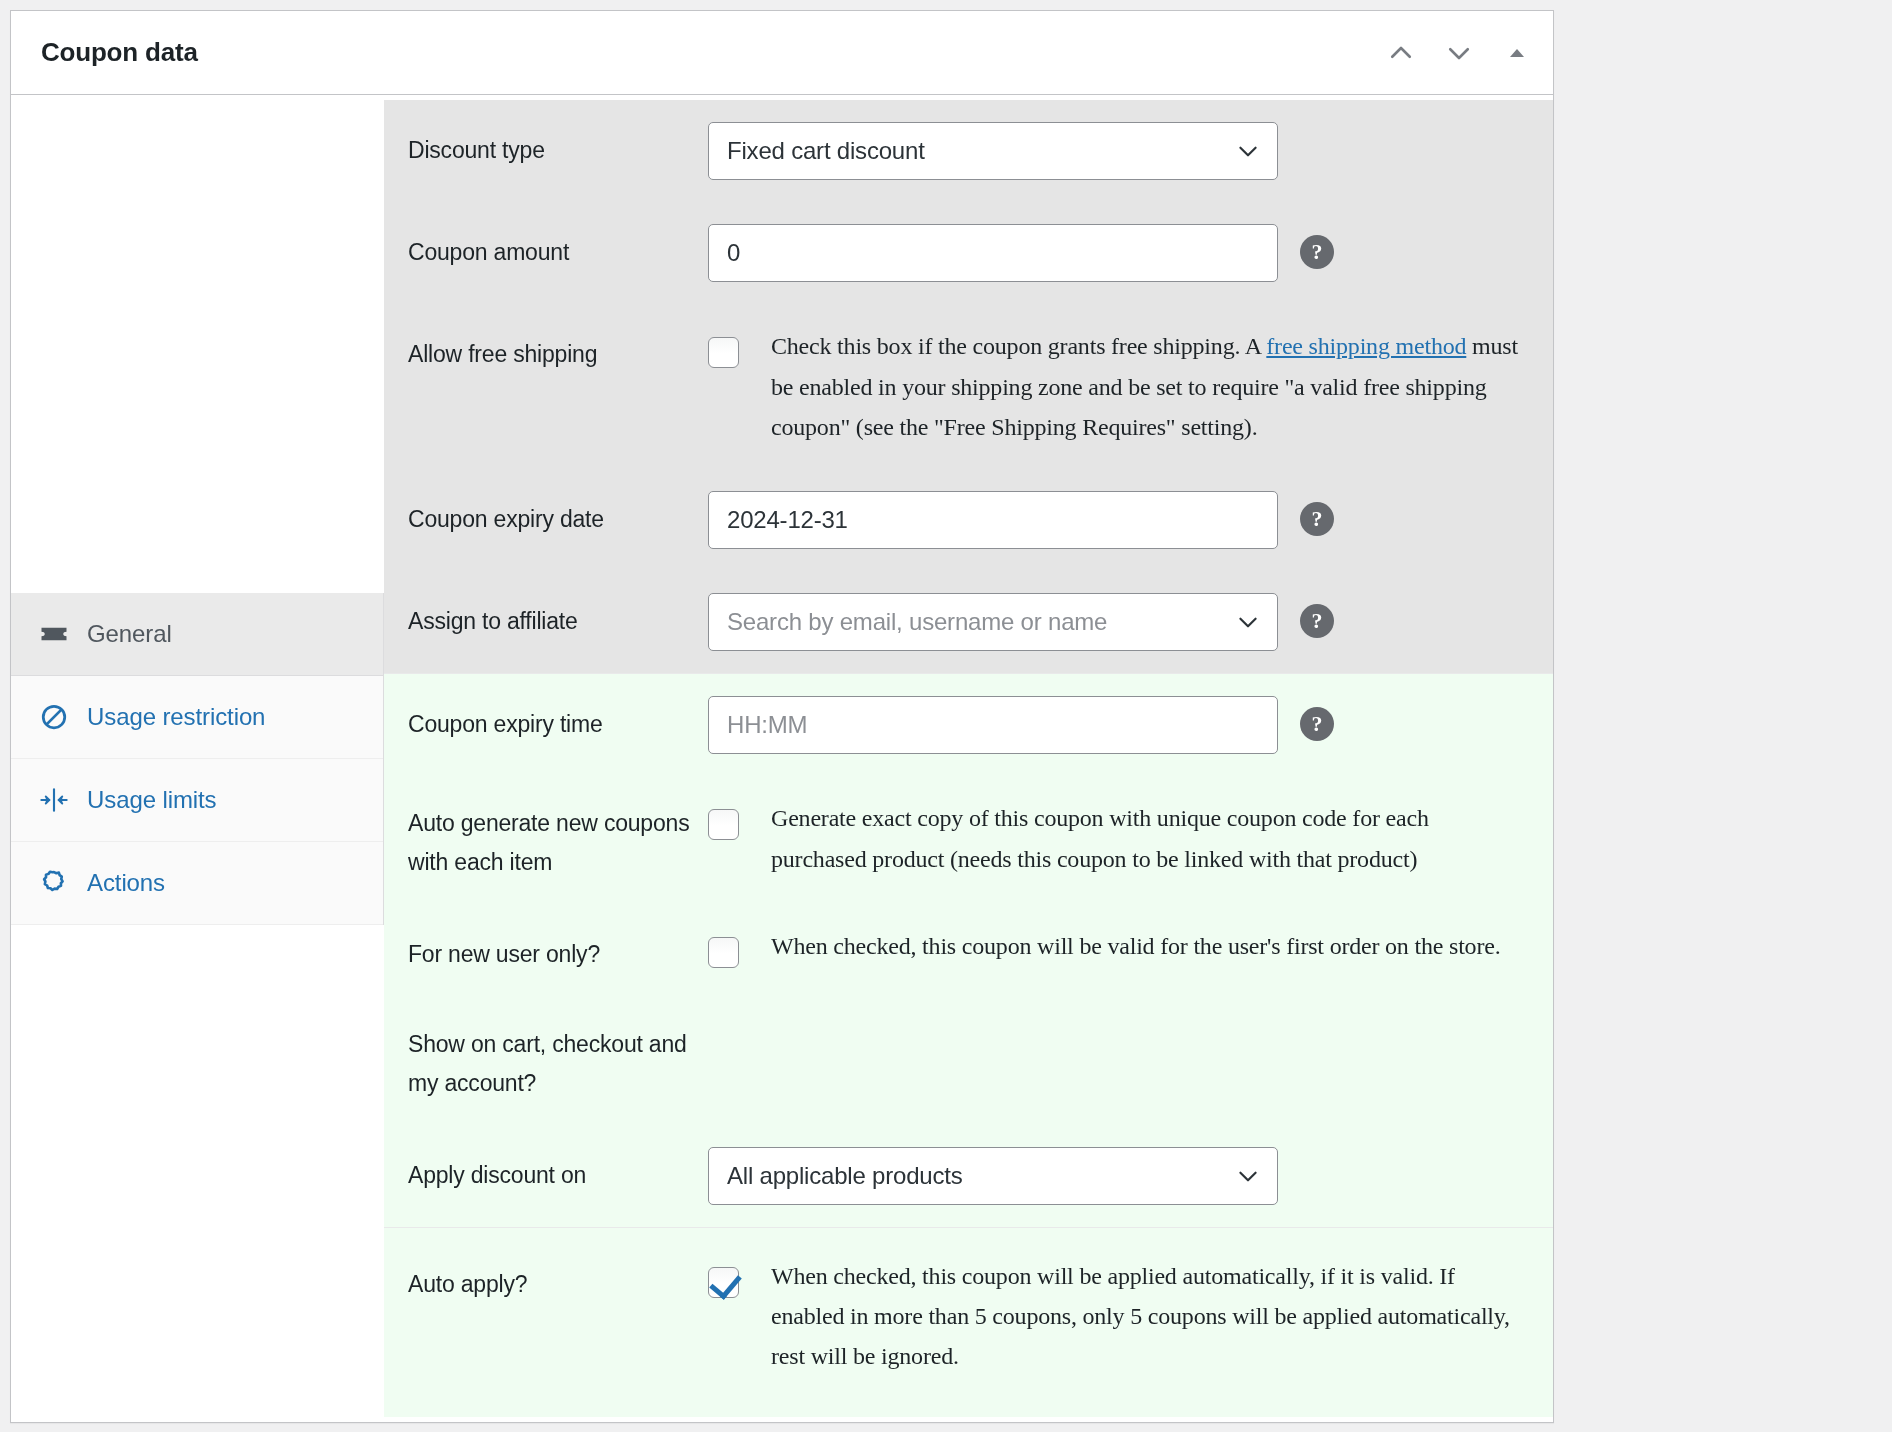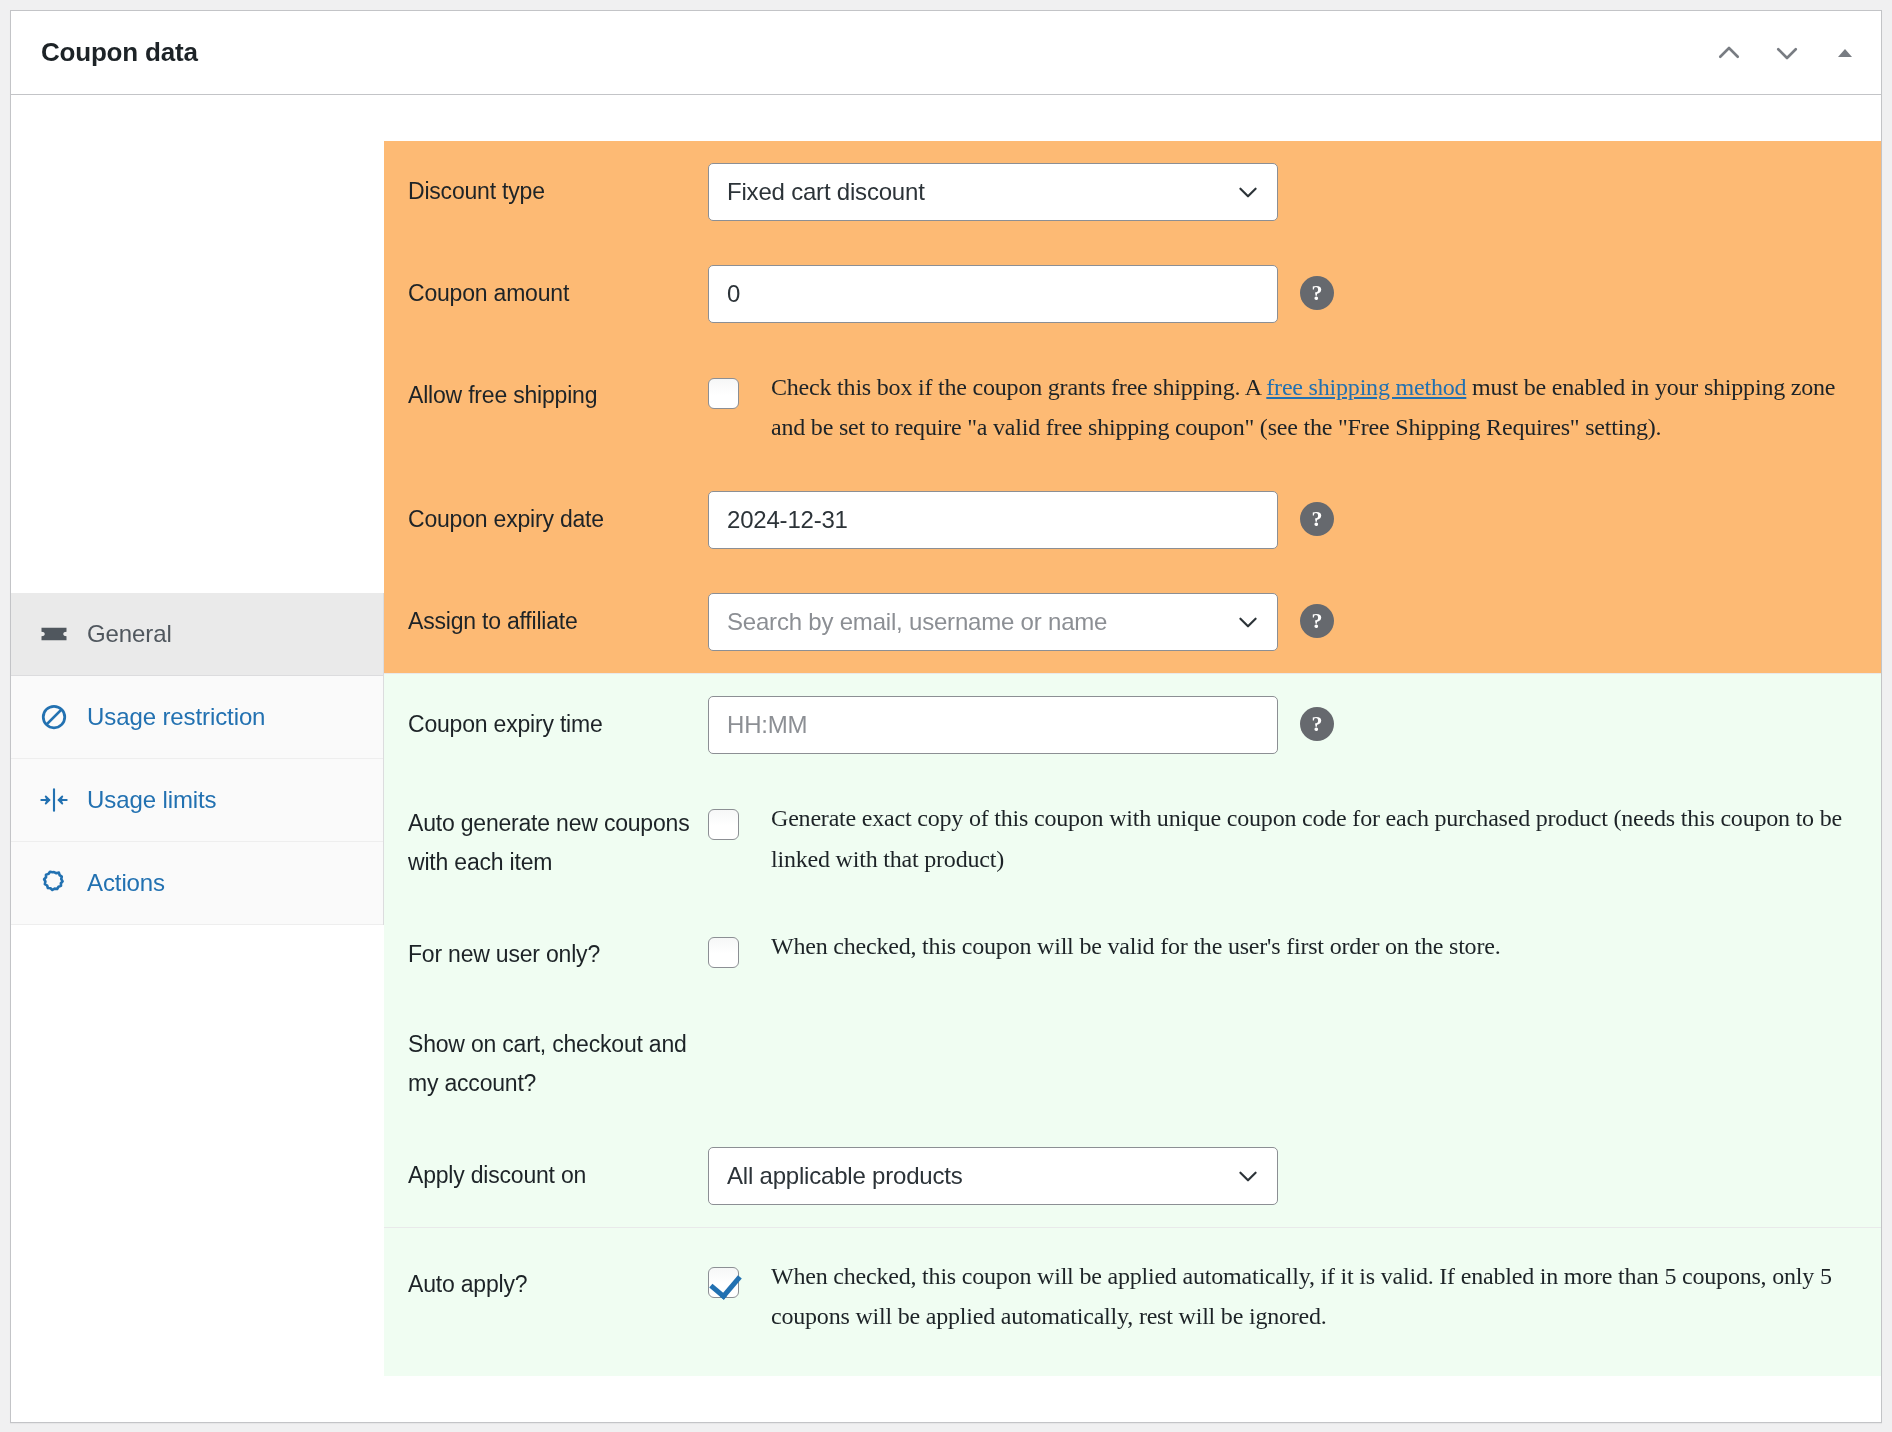--- a/index.html
+++ b/index.html
@@ -14,21 +14,21 @@
     width: 1892px; height: 1432px;
     position: relative;
     overflow: hidden;
     background: #f0f0f1;
   }
 
   
   .postbox {
     position: absolute;
     left: 10px; top: 10px;
-    width: 1872px;
+    width: 1544px;
     min-height: 1412px;
     background: #ffffff;
     border: 1px solid #c3c4c7;
     box-shadow: 0 1px 1px rgba(0,0,0,.04);
   }
 
   
   .postbox-header {
     display: flex;
     align-items: center;
@@ -99,21 +99,21 @@
     flex: 0 0 34px;
   }
   .tab-ico svg { display: block; }
 
   
   .coupon-panels {
     flex: 1 1 auto;
     background: #fff;
     position: relative;
   }
-  .panel-section { background: #fdba74; }
+  .panel-section { background: #e5e5e5; }
   .panel-section.highlight { background: #f0fdf2; }
   .sep-top { border-top: 1px solid #e9e9ea; }
 
   .form-field {
     display: flex;
     align-items: flex-start;
     padding: 22px 24px 22px 24px;
   }
   .field-label {
     width: 300px;

